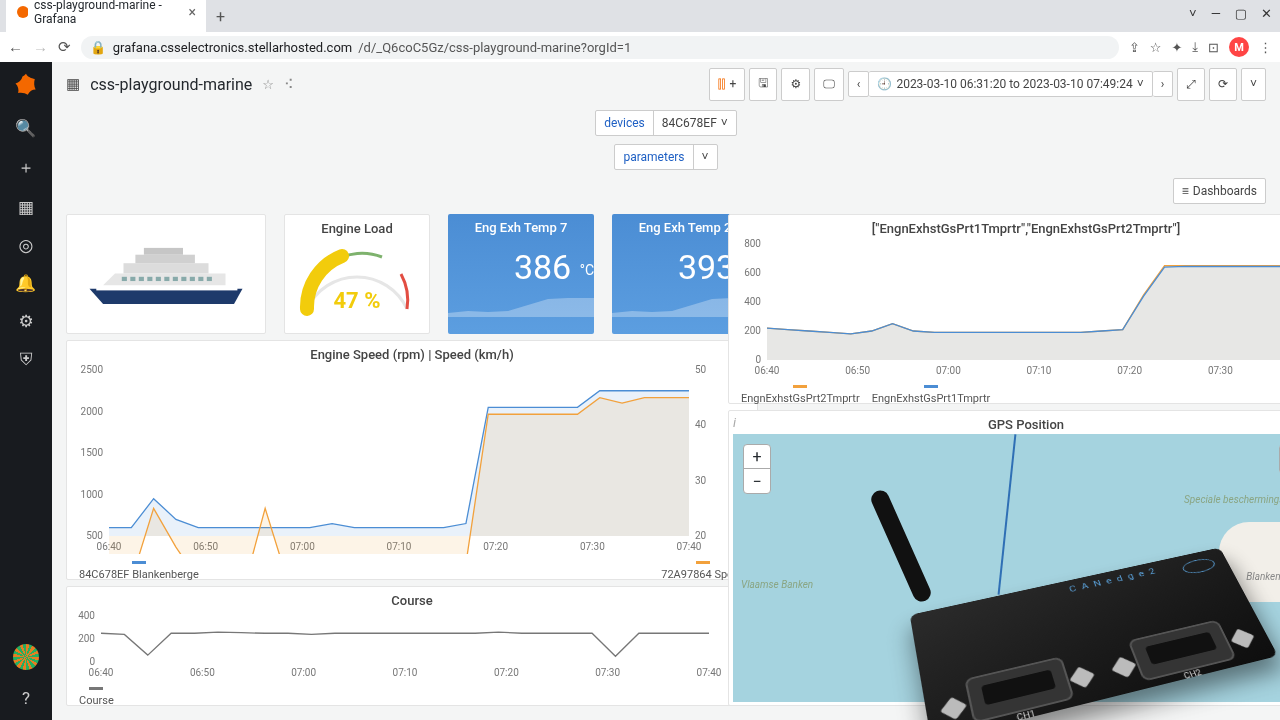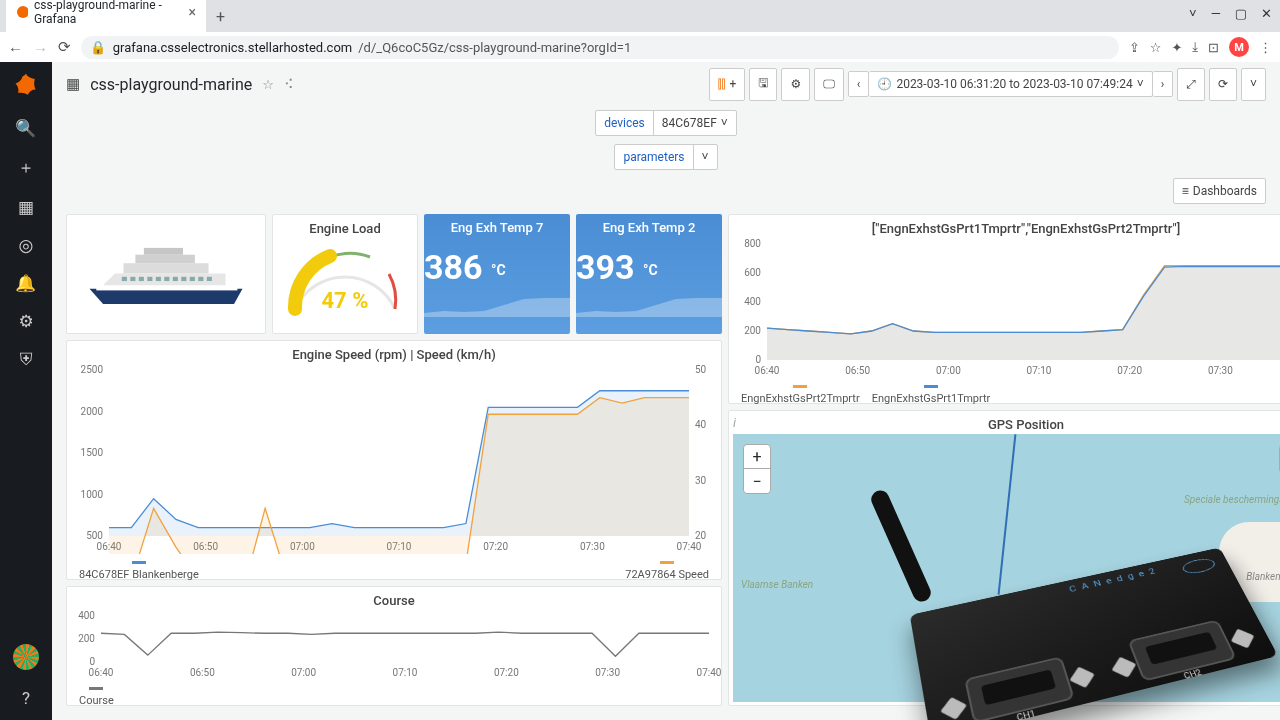--- a/index.html
+++ b/index.html
@@ -46,31 +46,31 @@
 .varval { padding: 5px 8px; font-size: 12px; color: #444; display: flex; gap: 4px; }
 .dashbtn { margin-left: auto; }
 
 
 .panels { padding: 0 14px 14px; display: grid; grid-template-columns: 656px 596px; gap: 6px; }
 .panel { background: #fff; border: 1px solid #e4e4e4; border-radius: 2px; position: relative; }
 .panel-title { text-align: center; font-size: 13px; padding: 6px 0 2px; color: #444; font-weight: 500; }
 
 
 .left-col { display: grid; grid-template-rows: 120px 240px 120px; gap: 6px; }
-.row1 { display: grid; grid-template-columns: 200px 146px 146px 146px; gap: 6px; }
+.row1 { display: grid; grid-template-columns: 200px 146px 146px 146px; gap: 18px; }
 .ship-img { display: flex; align-items: center; justify-content: center; }
 .ship-svg { width: 170px; }
 
 .gauge-panel { display: flex; flex-direction: column; align-items: center; }
 .gauge-svg { margin-top: -4px; }
 .gauge-val { font-size: 22px; font-weight: bold; fill: #f2cc0c; }
 
 .bignum-panel { background: linear-gradient(180deg, #4b8dd4, #5c9ee0); color: #fff; border: none; }
 .bignum-panel .panel-title { color: #fff; }
-.bignum { font-size: 34px; font-weight: 700; text-align: left; padding-top: 10px; }
+.bignum { font-size: 34px; font-weight: 400; text-align: right; padding-top: 10px; }
 .bignum .unit { font-size: 14px; vertical-align: middle; }
 .spark { height: 24px; margin-top: 6px; }
 
 .chart { width: 100%; }
 .legend { display: flex; gap: 12px; padding: 4px 12px; font-size: 11px; color: #555; }
 .legend .item { display: flex; align-items: center; gap: 4px; flex-direction: column; }
 .legend .sw { width: 14px; height: 3px; }
 
 
 .right-col { display: grid; grid-template-rows: 190px 296px; gap: 6px; }

